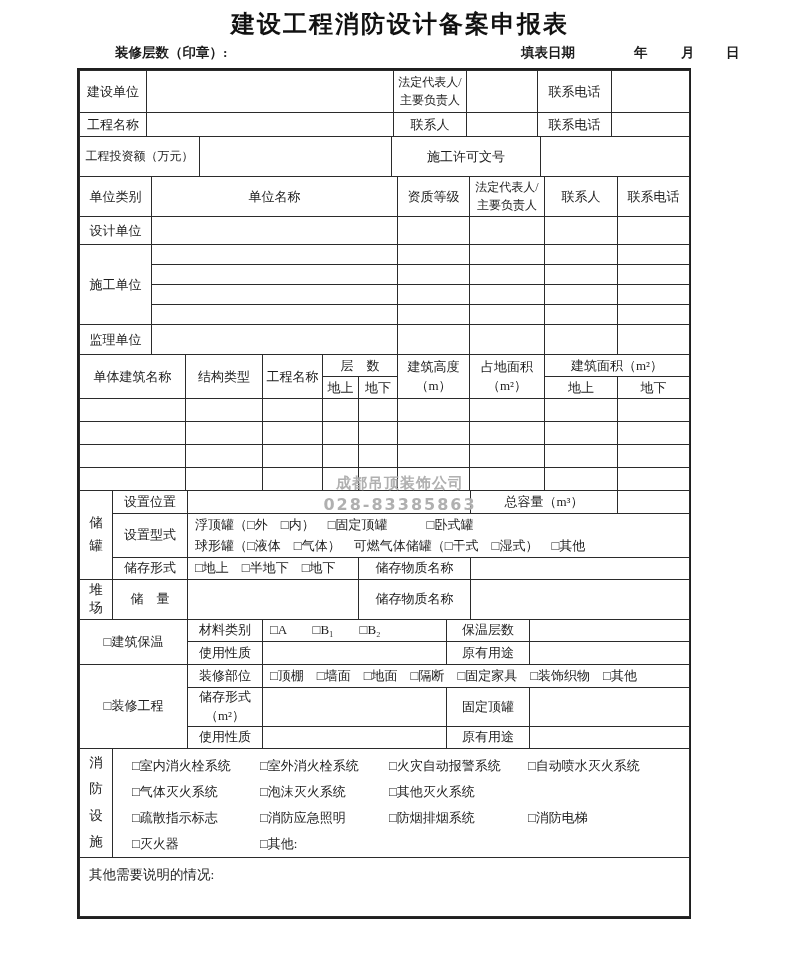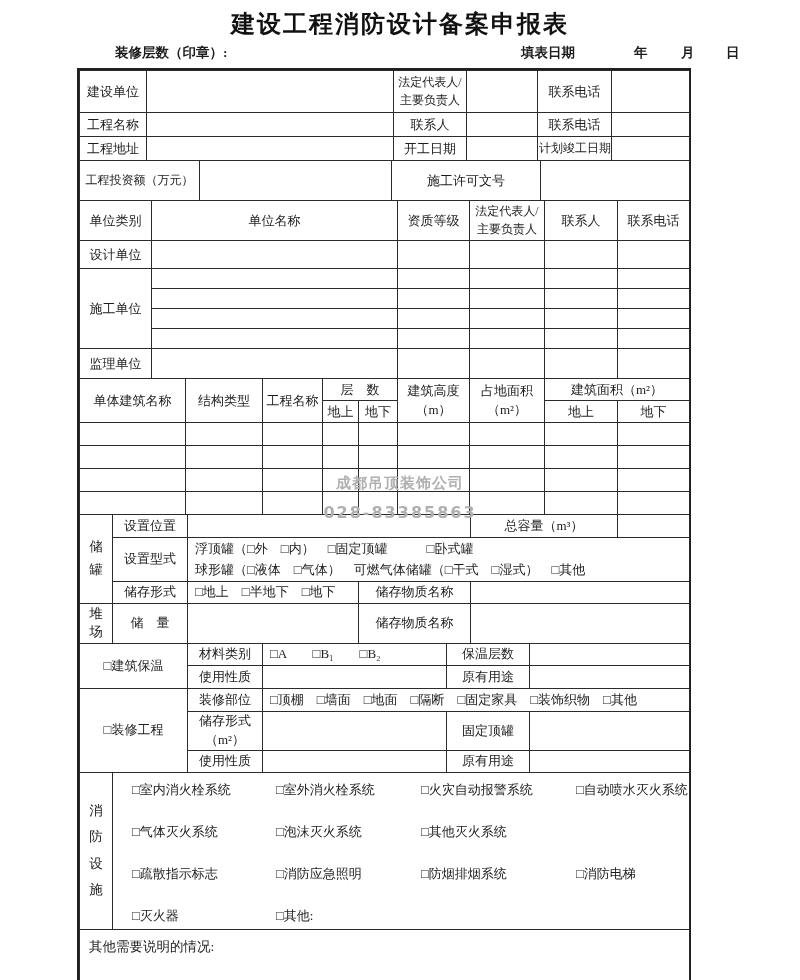--- a/index.html
+++ b/index.html
@@ -28,29 +28,29 @@
        vertical-align:middle; padding:0 2px; overflow:hidden; white-space:nowrap; }
   td.left { text-align:left; padding-left:7px; }
   td.fs12 { font-size:12px; padding:0 1px; }
   .two-line { display:block; font-size:12px; line-height:1.45; white-space:nowrap; }
   .vtext { width:1em; margin:0 auto; word-break:break-all; white-space:normal;
            line-height:1.7; font-size:13.5px; }
   .opt-line { display:block; line-height:1.65; }
 
   .fire-grid { display:grid; grid-template-columns:128px 129px 139px auto;
     grid-auto-rows:26px; align-items:center; justify-items:start;
-    padding:4px 0 0 19px; font-size:13px; text-align:left;gap:16px; }
+    padding:4px 0 0 19px; font-size:13px; text-align:left; }
 
   .notes-cell { text-align:left; vertical-align:top; padding:8px 0 0 9px; font-size:13.5px; }
 
   .watermark { position:absolute; left:0; top:474px; width:100%;
     text-align:center; color:#b0b0b0; pointer-events:none; z-index:5;
     font-family:"DejaVu Sans",sans-serif; font-weight:bold; }
   .watermark .wm1 { display:block; font-size:15px; letter-spacing:1px; }
-  .watermark .wm2 { display:block; font-size:16px; letter-spacing:2px; margin-top:10px; }
+  .watermark .wm2 { display:block; font-size:16px; letter-spacing:2px; margin-top:2px; }
 </style>
 </head>
 <body>
 
 <div class="page-title">建设工程消防设计备案申报表</div>
 
 <div class="subheader">
   <span class="sh-seal">装修层数（印章）:</span>
   <span class="sh-date">填表日期</span>
   <span class="sh-year">年</span>
@@ -85,28 +85,20 @@
       <td></td>
       <td>联系电话</td>
       <td></td>
     </tr>
     <tr style="height:24px">
       <td>工程名称</td>
       <td></td>
       <td>联系人</td>
       <td></td>
       <td>联系电话</td>
-      <td></td>
-    </tr>
-    <tr style="height:24px">
-      <td>工程地址</td>
-      <td></td>
-      <td>开工日期</td>
-      <td></td>
-      <td class="fs12">计划竣工日期</td>
       <td></td>
     </tr>
   </tbody>
     </table>
 
   <table class="sect">
     <colgroup>
         <col style="width:120px">
         <col style="width:192px">
         <col style="width:149px">
@@ -390,19 +382,19 @@
       </td>
     </tr>
   </tbody>
     </table>
 
   <table class="sect">
     <colgroup>
         <col style="width:610px">
       </colgroup>
     <tbody>
-        <tr style="height:52px">
+        <tr style="height:59px">
       <td class="notes-cell">其他需要说明的情况:</td>
     </tr>
   </tbody>
     </table>
 
 </div>
 
 </body></html>

